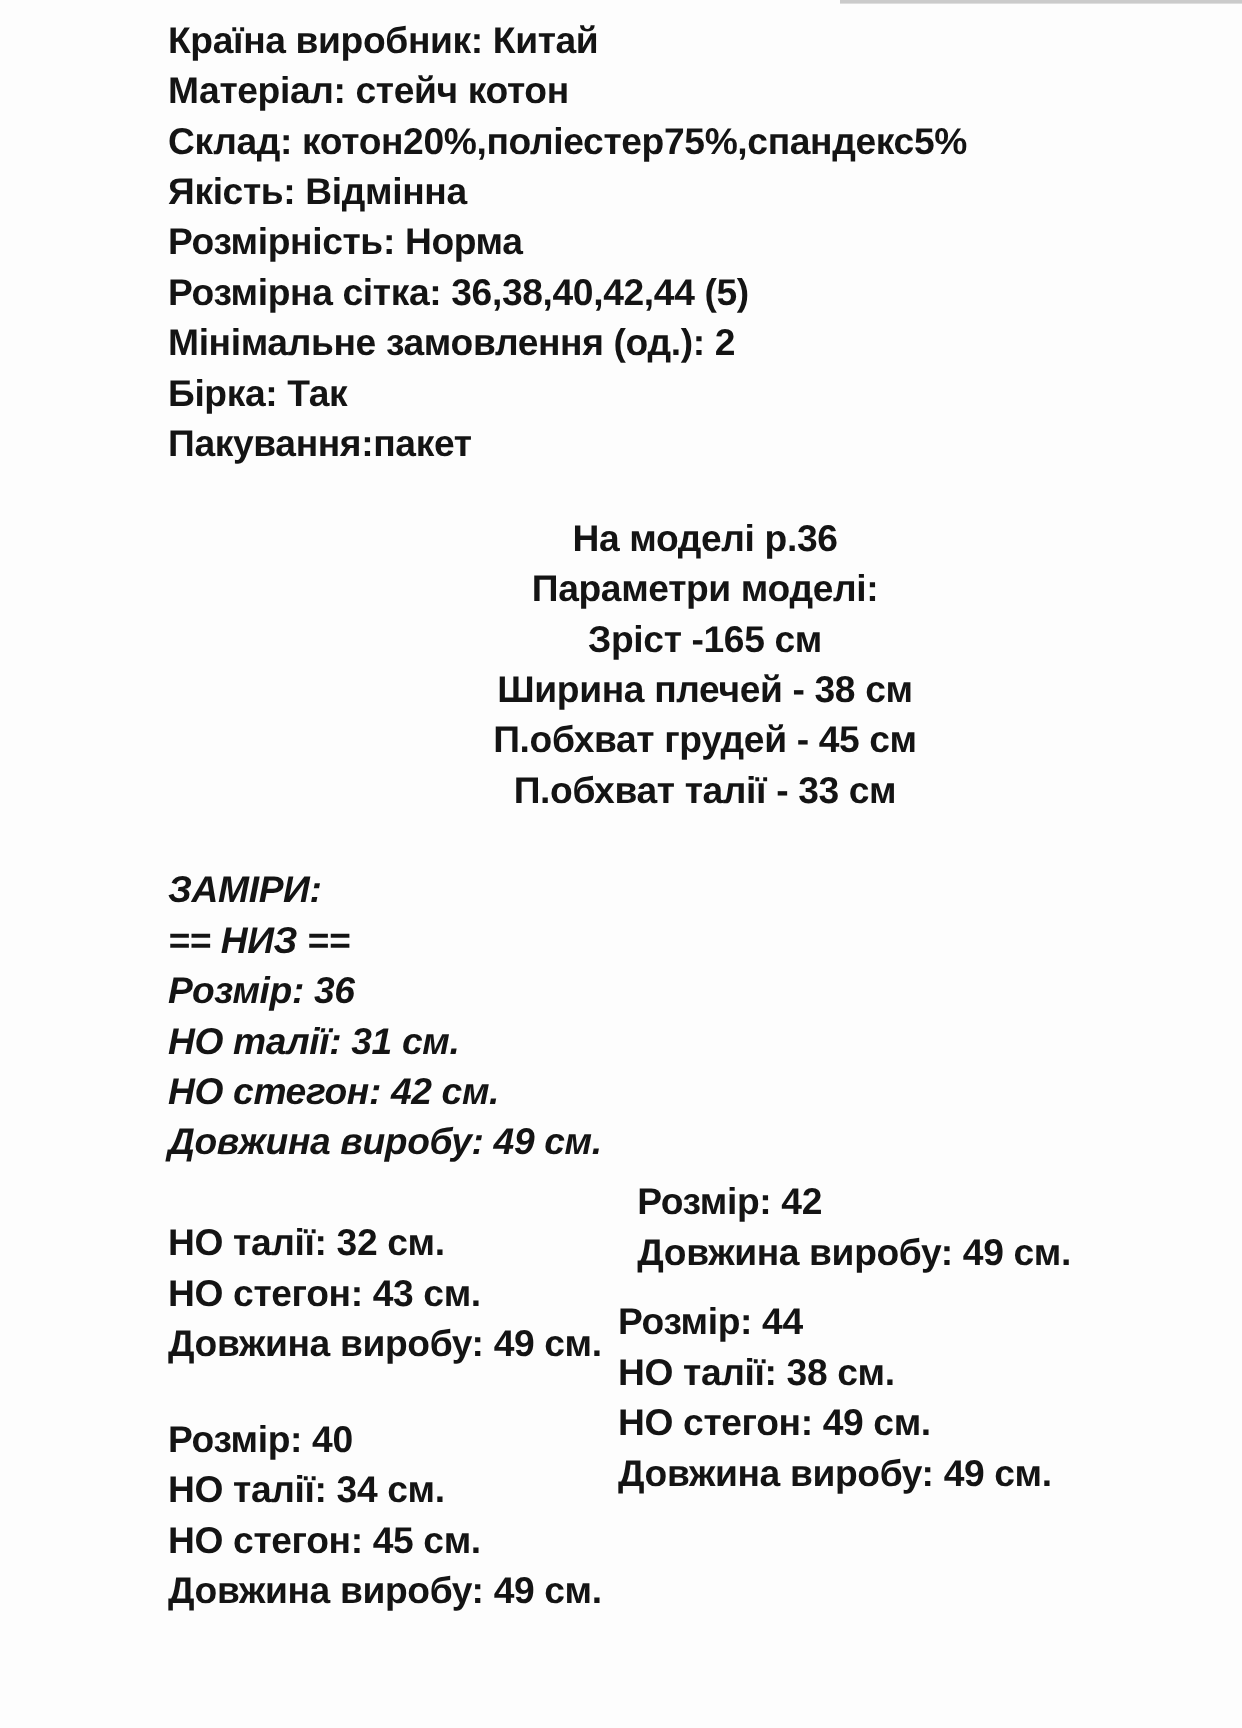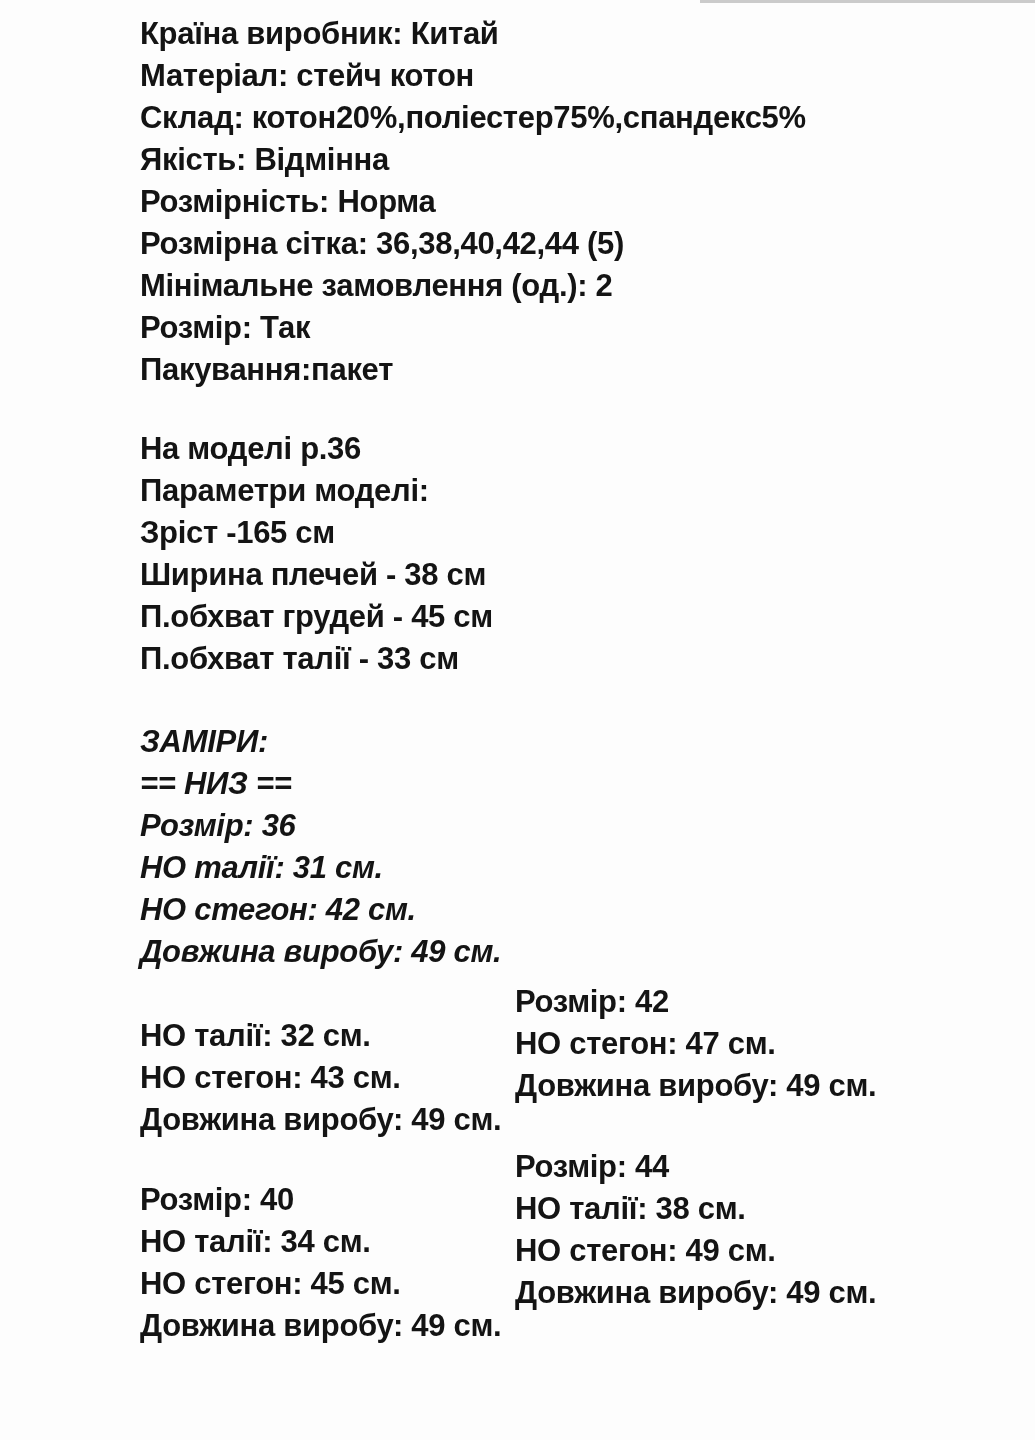--- a/index.html
+++ b/index.html
@@ -33,57 +33,58 @@
     width: 335px;
     height: 3px;
     background: #8f8f8f;
     opacity: 0.45;
   }
   .line {
     white-space: nowrap;
   }
   .block-model {
     margin-top: 37px;
+    text-align: center;
   }
   .block-measures {
     margin-top: 41px;
     font-style: italic;
   }
   .columns {
     display: flex;
     width: 895px;
   }
   .col-left {
     width: 375px;
     flex: 0 0 375px;
   }
   .col-right {
     flex: 1 1 auto;
   }
   .col-left .size-block-first { margin-top: 42px; }
   .col-left .size-block-second { margin-top: 38px; }
-  .col-right .size-block-first { margin-top: 8px; }
-  .col-right .size-block-second { margin-top: 39px; }
+  .col-right .size-block-first { margin-top: 8px; margin-left: 16px; }
+  .col-right .size-block-second { margin-top: 16px; }
 </style>
 </head>
 <body>
 
 <div class="edge-artifact-top"></div>
 
 <div class="sheet">
 
   <section class="block-general">
     <div class="line">Країна виробник: Китай</div>
     <div class="line">Матеріал: стейч котон</div>
     <div class="line">Склад: котон20%,поліестер75%,спандекс5%</div>
     <div class="line">Якість: Відмінна</div>
     <div class="line">Розмірність: Норма</div>
     <div class="line">Розмірна сітка: 36,38,40,42,44 (5)</div>
     <div class="line">Мінімальне замовлення (од.): 2</div>
-    <div class="line">Розмір: Так</div>
+    <div class="line">Бірка: Так</div>
     <div class="line">Пакування:пакет</div>
   </section>
 
   <section class="block-model">
     <div class="line">На моделі р.36</div>
     <div class="line">Параметри моделі:</div>
     <div class="line">Зріст -165 см</div>
     <div class="line">Ширина плечей - 38 см</div>
     <div class="line">П.обхват грудей - 45 см</div>
     <div class="line">П.обхват талії - 33 см</div>
@@ -110,21 +111,20 @@
       <div class="size-block size-block-second">
         <div class="line">Розмір: 40</div>
         <div class="line">НО талії: 34 см.</div>
         <div class="line">НО стегон: 45 см.</div>
         <div class="line">Довжина виробу: 49 см.</div>
       </div>
     </div>
     <div class="col-right">
       <div class="size-block size-block-first">
         <div class="line">Розмір: 42</div>
-        <div class="line">НО стегон: 47 см.</div>
         <div class="line">Довжина виробу: 49 см.</div>
       </div>
       <div class="size-block size-block-second">
         <div class="line">Розмір: 44</div>
         <div class="line">НО талії: 38 см.</div>
         <div class="line">НО стегон: 49 см.</div>
         <div class="line">Довжина виробу: 49 см.</div>
       </div>
     </div>
   </div>

